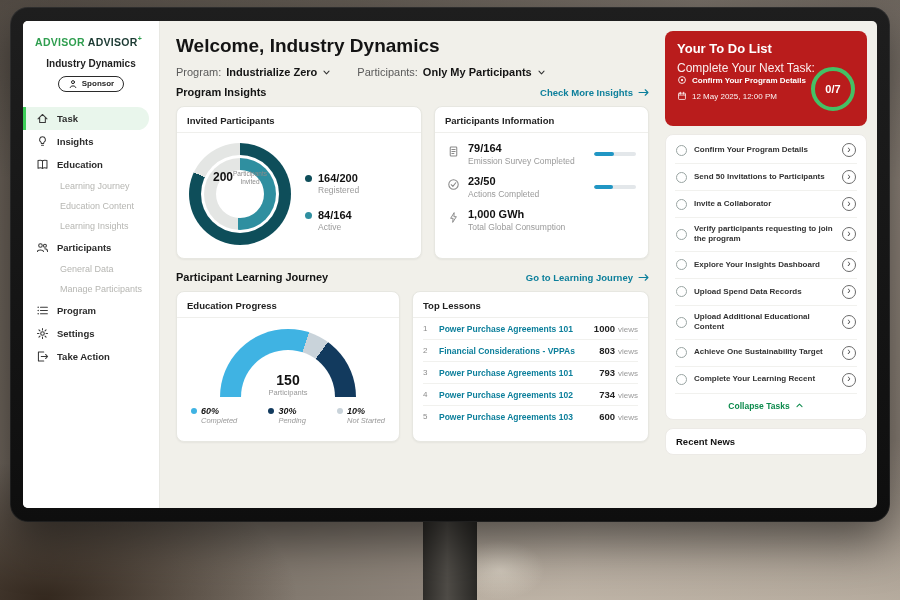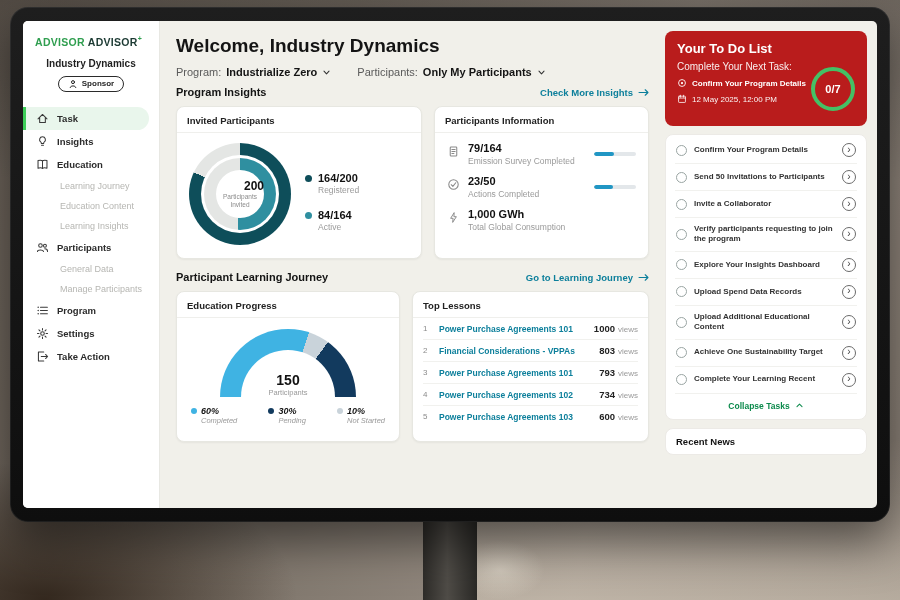--- a/index.html
+++ b/index.html
@@ -61,22 +61,22 @@
   .cards-row { display:flex; gap:12px; }
   .card { background:#fff; border:1px solid #e7e7e1; border-radius:8px; box-shadow:0 1px 2px rgba(0,0,0,0.05); overflow:hidden; }
   .card-title { font-size:9.5px; font-weight:bold; color:#222; padding:8px 10px 6px; border-bottom:1px solid #efefec; }
 
   .card-invited { width:246px; height:153px; }
   .invited-body { display:flex; align-items:center; gap:14px; padding:10px 12px; }
   .donut { position:relative; width:102px; height:102px; flex:none; }
   .d-ring { position:absolute; inset:0; border-radius:50%; }
   .d-gap { position:absolute; inset:12px; border-radius:50%; background:#fff; }
   .d-inner { position:absolute; inset:15px; border-radius:50%; }
-  .d-hole { position:absolute; inset:27px; border-radius:50%; background:#fff; display:flex; flex-direction:column;
-    align-items:flex-end; justify-content:center; text-align:center; }
+  .d-hole { position:absolute; inset:27px; border-radius:50%; background:#fff; display:flex; flex-direction:row;
+    align-items:flex-start; justify-content:center; text-align:center; }
   .d-val { font-size:12px; font-weight:bold; color:#111; }
   .d-lab { font-size:6.5px; color:#8b8b8b; line-height:1.25; }
   .legend-v { display:flex; flex-direction:column; gap:14px;margin-top:16px; }
   .li { display:flex; gap:6px; align-items:flex-start; }
   .ldot { width:7px; height:7px; border-radius:50%; margin-top:3px; flex:none; }
   .lval { font-size:11px; font-weight:bold; color:#111; }
   .llab { font-size:8.5px; color:#9a9a9a; margin-top:1px; }
 
   .card-info { flex:1; height:153px; }
   .info-body { padding:9px 12px 0; display:flex; flex-direction:column; gap:9px; }
@@ -108,21 +108,21 @@
   .lesson-row:last-child { border-bottom:none; }
   .l-rank { font-size:8px; color:#8b8b8b; width:8px; flex:none; }
   .l-title { flex:1; font-size:8.5px; font-weight:bold; color:#0c7f9b; cursor:pointer; }
   .l-views { font-size:9.5px; font-weight:bold; color:#222; white-space:nowrap; }
   .l-vs { font-size:8px; font-weight:normal; color:#9a9a9a; margin-left:3px; }
 
   
   .todo-col { width:214px; flex:none; padding:10px 10px 0 2px; display:flex; flex-direction:column; gap:8px; }
   .todo-card { border-radius:8px; padding:10px 12px; color:#fff; position:relative; min-height:95px; }
   .todo-title { font-size:13px; font-weight:bold; margin-bottom:5px; }
-  .todo-sub { font-size:10px; opacity:0.92; margin-bottom:6px; }
+  .todo-sub { font-size:12px; opacity:0.92; }
   .todo-next { display:flex; gap:5px; align-items:center; font-size:8px; font-weight:bold; max-width:134px; margin-bottom:6px; }
   .todo-date { display:flex; gap:5px; align-items:center; font-size:8px; opacity:0.95; max-width:134px; }
   .mini-ico { width:10px; height:10px; flex:none; display:inline-flex; color:#fff; }
   .todo-ring { position:absolute; right:12px; top:36px; width:44px; height:44px; border-radius:50%;
     border:4px solid #45c065; display:flex; align-items:center; justify-content:center; font-size:11px; font-weight:bold; }
 
   .tasks-card { background:#fff; border-radius:8px; padding:2px 9px; border:1px solid #eceae6; }
   .task-row { display:flex; align-items:center; gap:7px; padding:6px 1px; border-bottom:1px solid #f1f1ee; cursor:pointer; }
   .tasks-list > .task-row:last-child { border-bottom:none; }
   .task-check { width:11px; height:11px; border:1.5px solid #9aa5a3; border-radius:50%; flex:none; }

